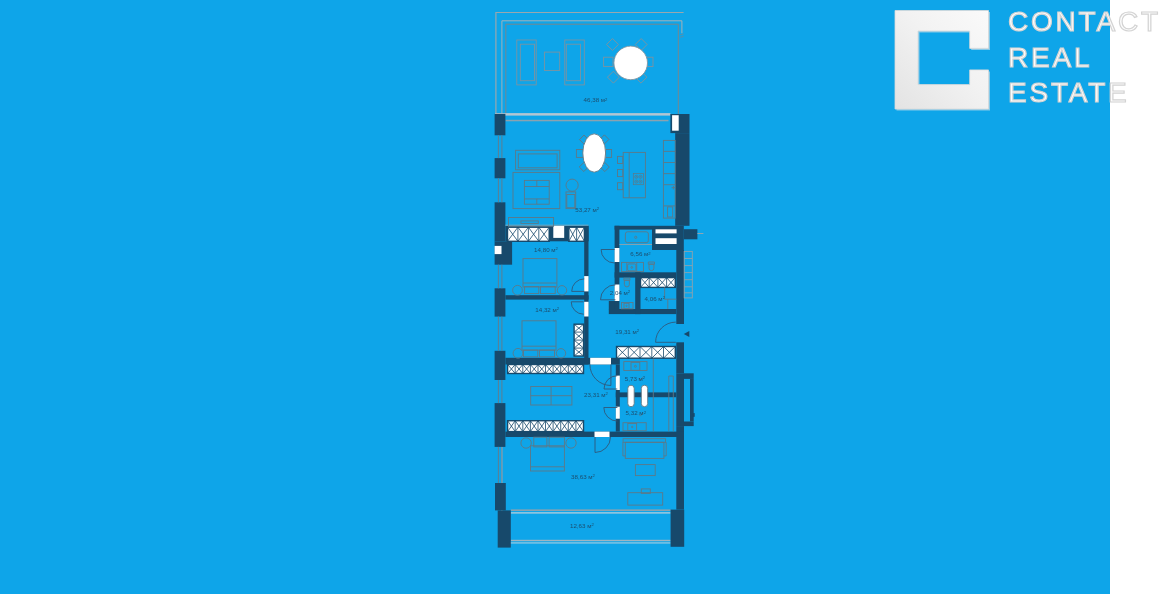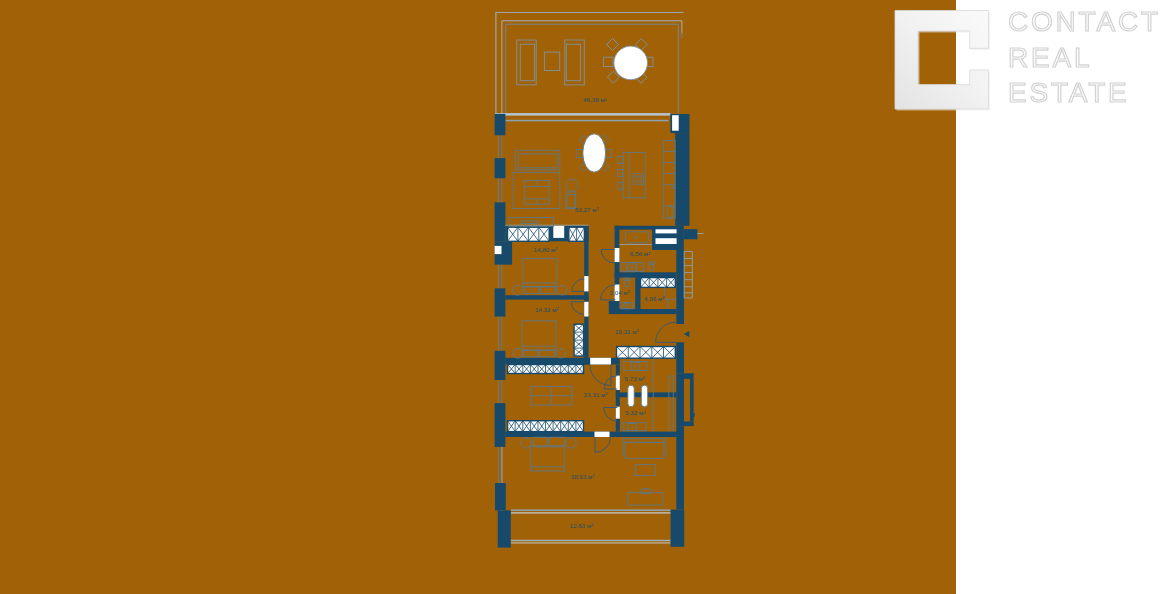--- a/index.html
+++ b/index.html
@@ -1,16 +1,16 @@
 <!DOCTYPE html>
 <html><head>
 <meta charset="utf-8">
 <style>
 html,body{margin:0;padding:0;background:#ffffff;width:1174px;height:594px;overflow:hidden;font-family:"Liberation Sans",sans-serif;}
-#page{position:relative;width:956px;height:594px;background:#a16207;}
+#page{position:relative;width:1110px;height:594px;background:#0ea5e9;}
 svg{position:absolute;top:0;left:0;}
 </style>
 </head>
 <body>
 <div id="page">
 <svg width="1174" height="594" viewBox="0 0 1174 594">
 <defs>
 <linearGradient id="lg" x1="0" y1="1" x2="1" y2="0">
 <stop offset="0" stop-color="#e3e3e3"></stop>
 <stop offset="0.55" stop-color="#f2f2f2"></stop>

